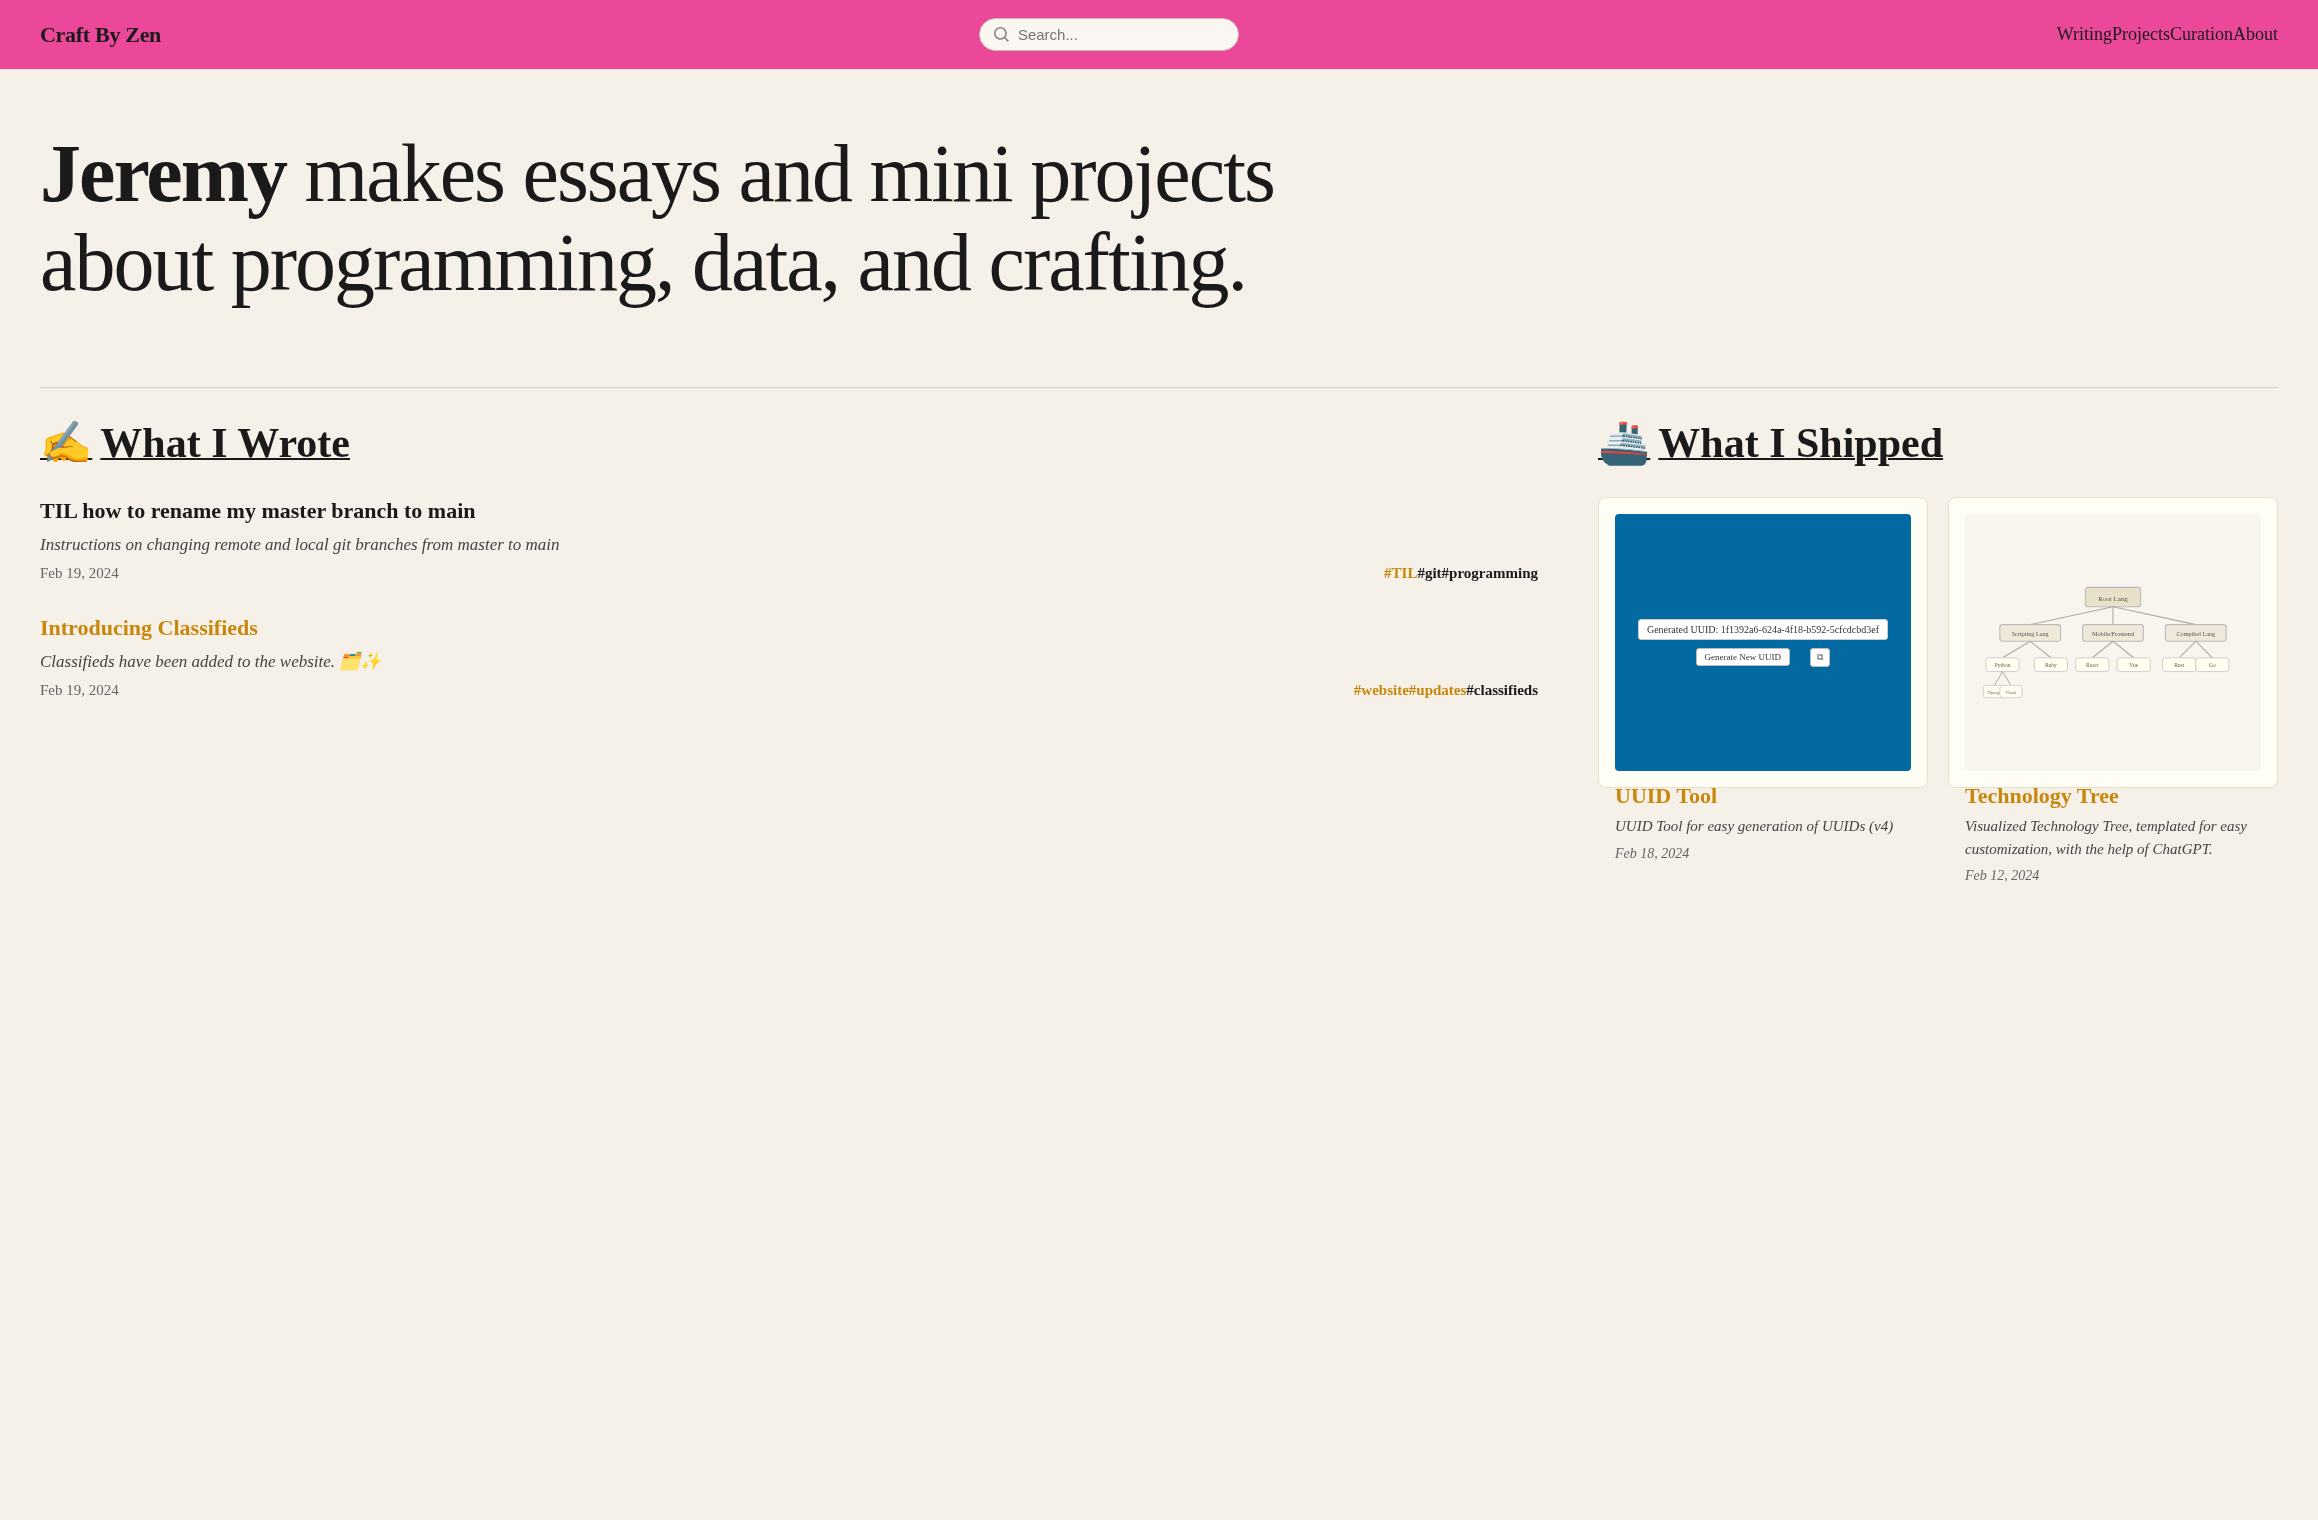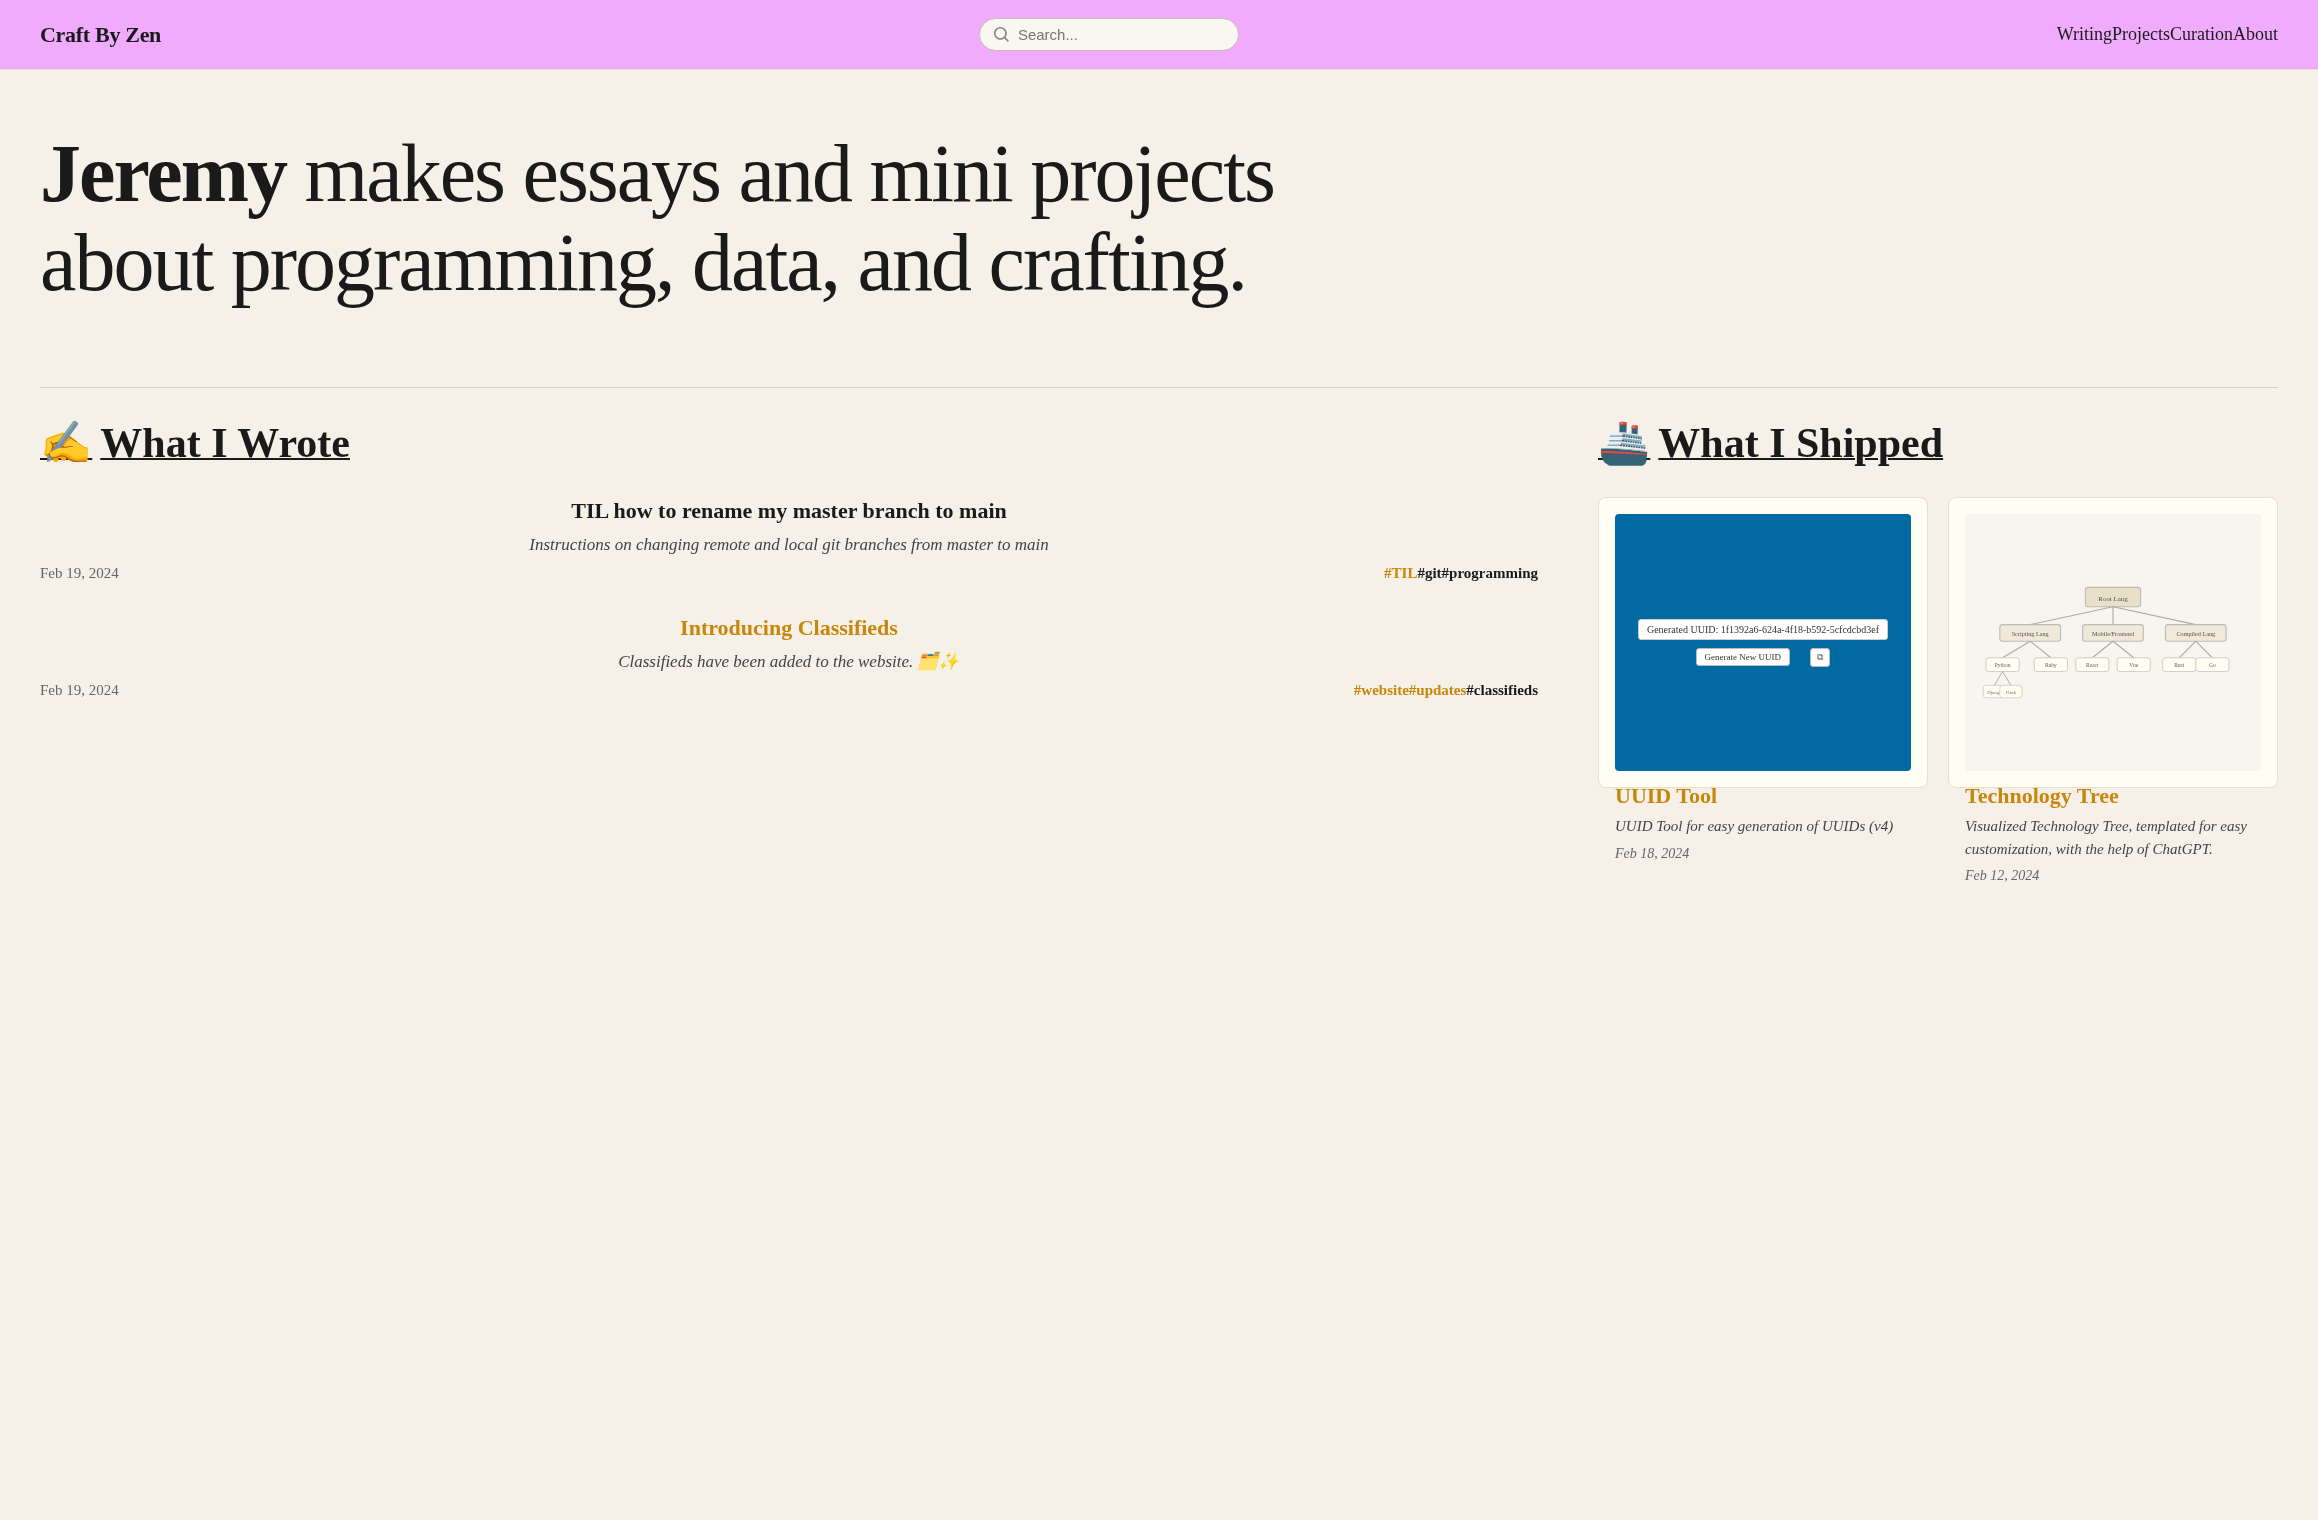--- a/index.html
+++ b/index.html
@@ -14,21 +14,21 @@
       color: #1a1a1a;
       min-height: 100vh;
     }
 
     
     .navbar {
       display: flex;
       align-items: center;
       justify-content: space-between;
       padding: 18px 40px;
-      background-color: #f0abfc;
+      background-color: #ec4899;
       border-bottom: 1px solid #e8e0d0;
     }
 
     .nav-logo {
       font-size: 22px;
       font-weight: 700;
       color: #1a1a1a;
       letter-spacing: -0.3px;
     }
 
@@ -136,21 +136,20 @@
       text-decoration: underline;
       text-decoration-thickness: 2px;
       margin-bottom: 30px;
       display: flex;
       align-items: center;
       gap: 8px;
     }
 
     .wrote-item {
       margin-bottom: 32px;
-      text-align: center;
     }
 
     .wrote-item-title {
       font-size: 22px;
       font-weight: 700;
       color: #1a1a1a;
       margin-bottom: 6px;
       line-height: 1.3;
     }
 

